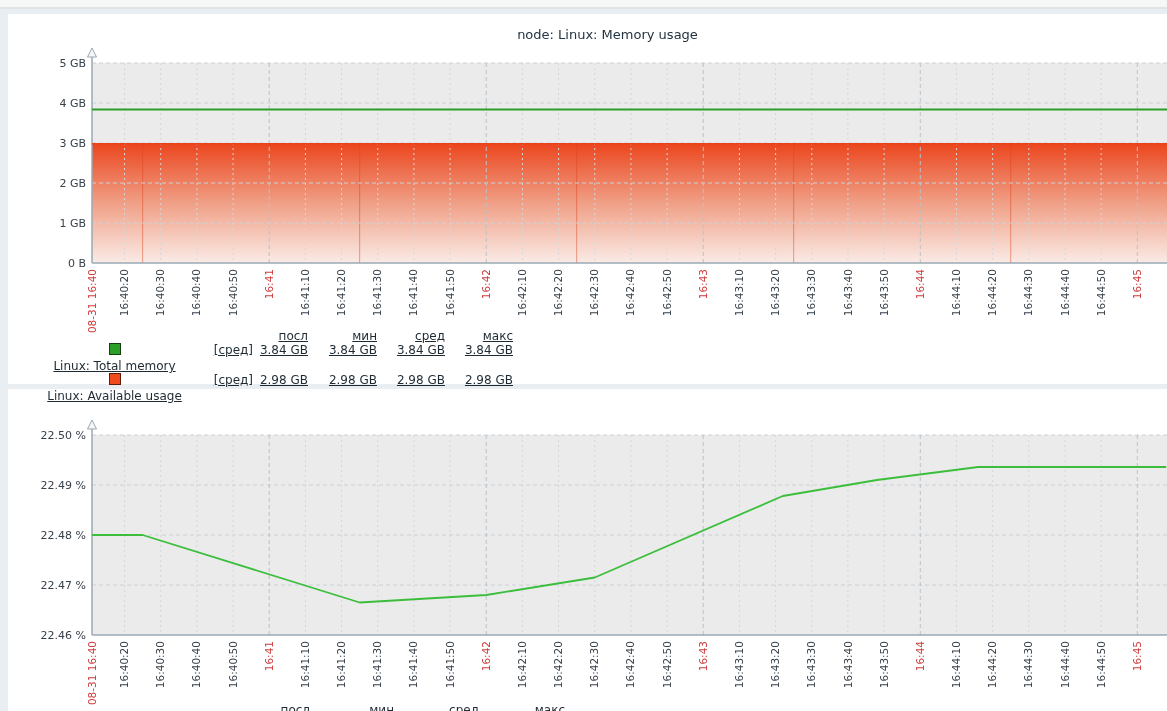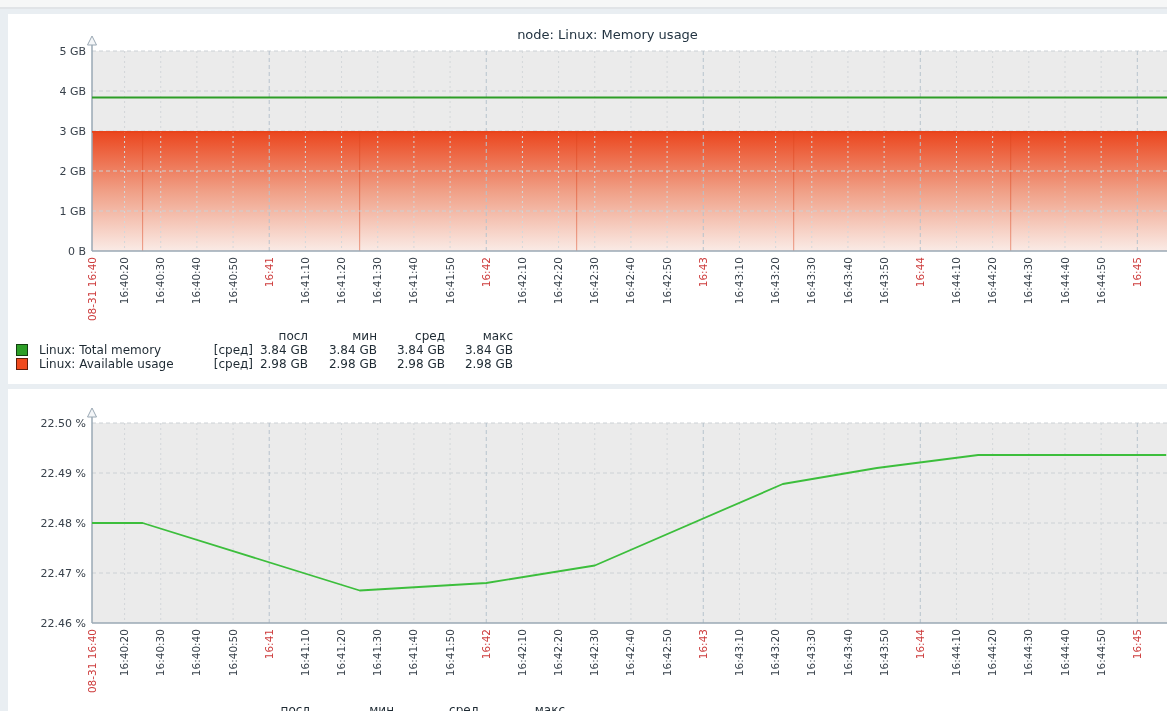--- a/index.html
+++ b/index.html
@@ -7,28 +7,28 @@
   .topbar{position:absolute;top:0;left:0;width:100%;height:7px;background:#f6f7f7;
     border-bottom:2px solid #e1e4e7;box-sizing:content-box;}
   .page{position:absolute;top:9px;left:0;right:0;bottom:0;background:#e9eef2;padding-left:9px;}
   .panel{position:absolute;left:8px;width:1159px;background:#ffffff;}
   #panel-0{top:5px;height:370px;}
   #panel-1{top:380px;height:400px;}
   .chart-title{position:absolute;left:0;width:100%;box-sizing:border-box;padding-left:40px;
     text-align:center;font-size:13px;color:#233442;z-index:3;}
   #panel-0 .chart-title{top:13px;}
   #panel-1 .chart-title{top:11px;}
-  .svg-host{position:absolute;top:0;left:0;z-index:1;}
+  .svg-host{position:absolute;top:12px;left:0;z-index:1;}
   svg text{font-family:"DejaVu Sans","Liberation Sans",sans-serif;}
   .legend{position:absolute;left:8px;display:grid;z-index:3;
-    font-size:12px;line-height:14px;color:#1e2a33;white-space:nowrap;}
+    font-size:12px;line-height:14px;color:#1e2a33;white-space:nowrap;text-decoration:underline;}
   .lg-cell{overflow:hidden;}
   .lg-head,.lg-val{text-align:right;}
   .lg-func{text-align:right;}
-  .lg-label{display:flex;align-items:center;gap:11px;}
+  .lg-label{display:flex;align-items:center;gap:4px;flex-direction:column;}
   .swatch{display:inline-block;width:10px;height:10px;border:1px solid rgba(0,0,0,0.6);
     flex:0 0 auto;}
 </style>
 </head>
 <body>
 
 <div class="topbar"></div>
 
 <div class="page">
 

